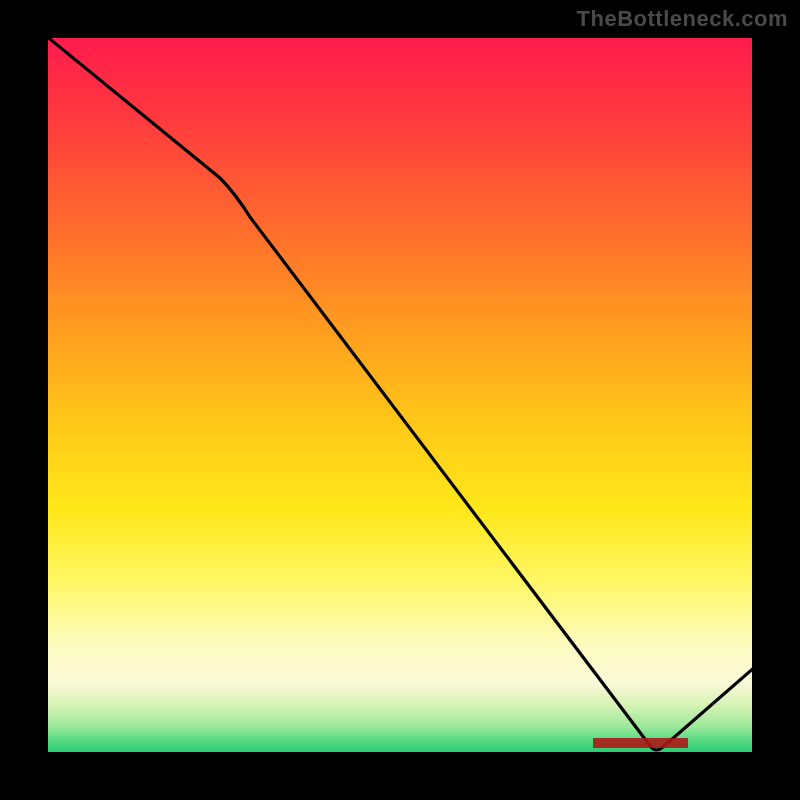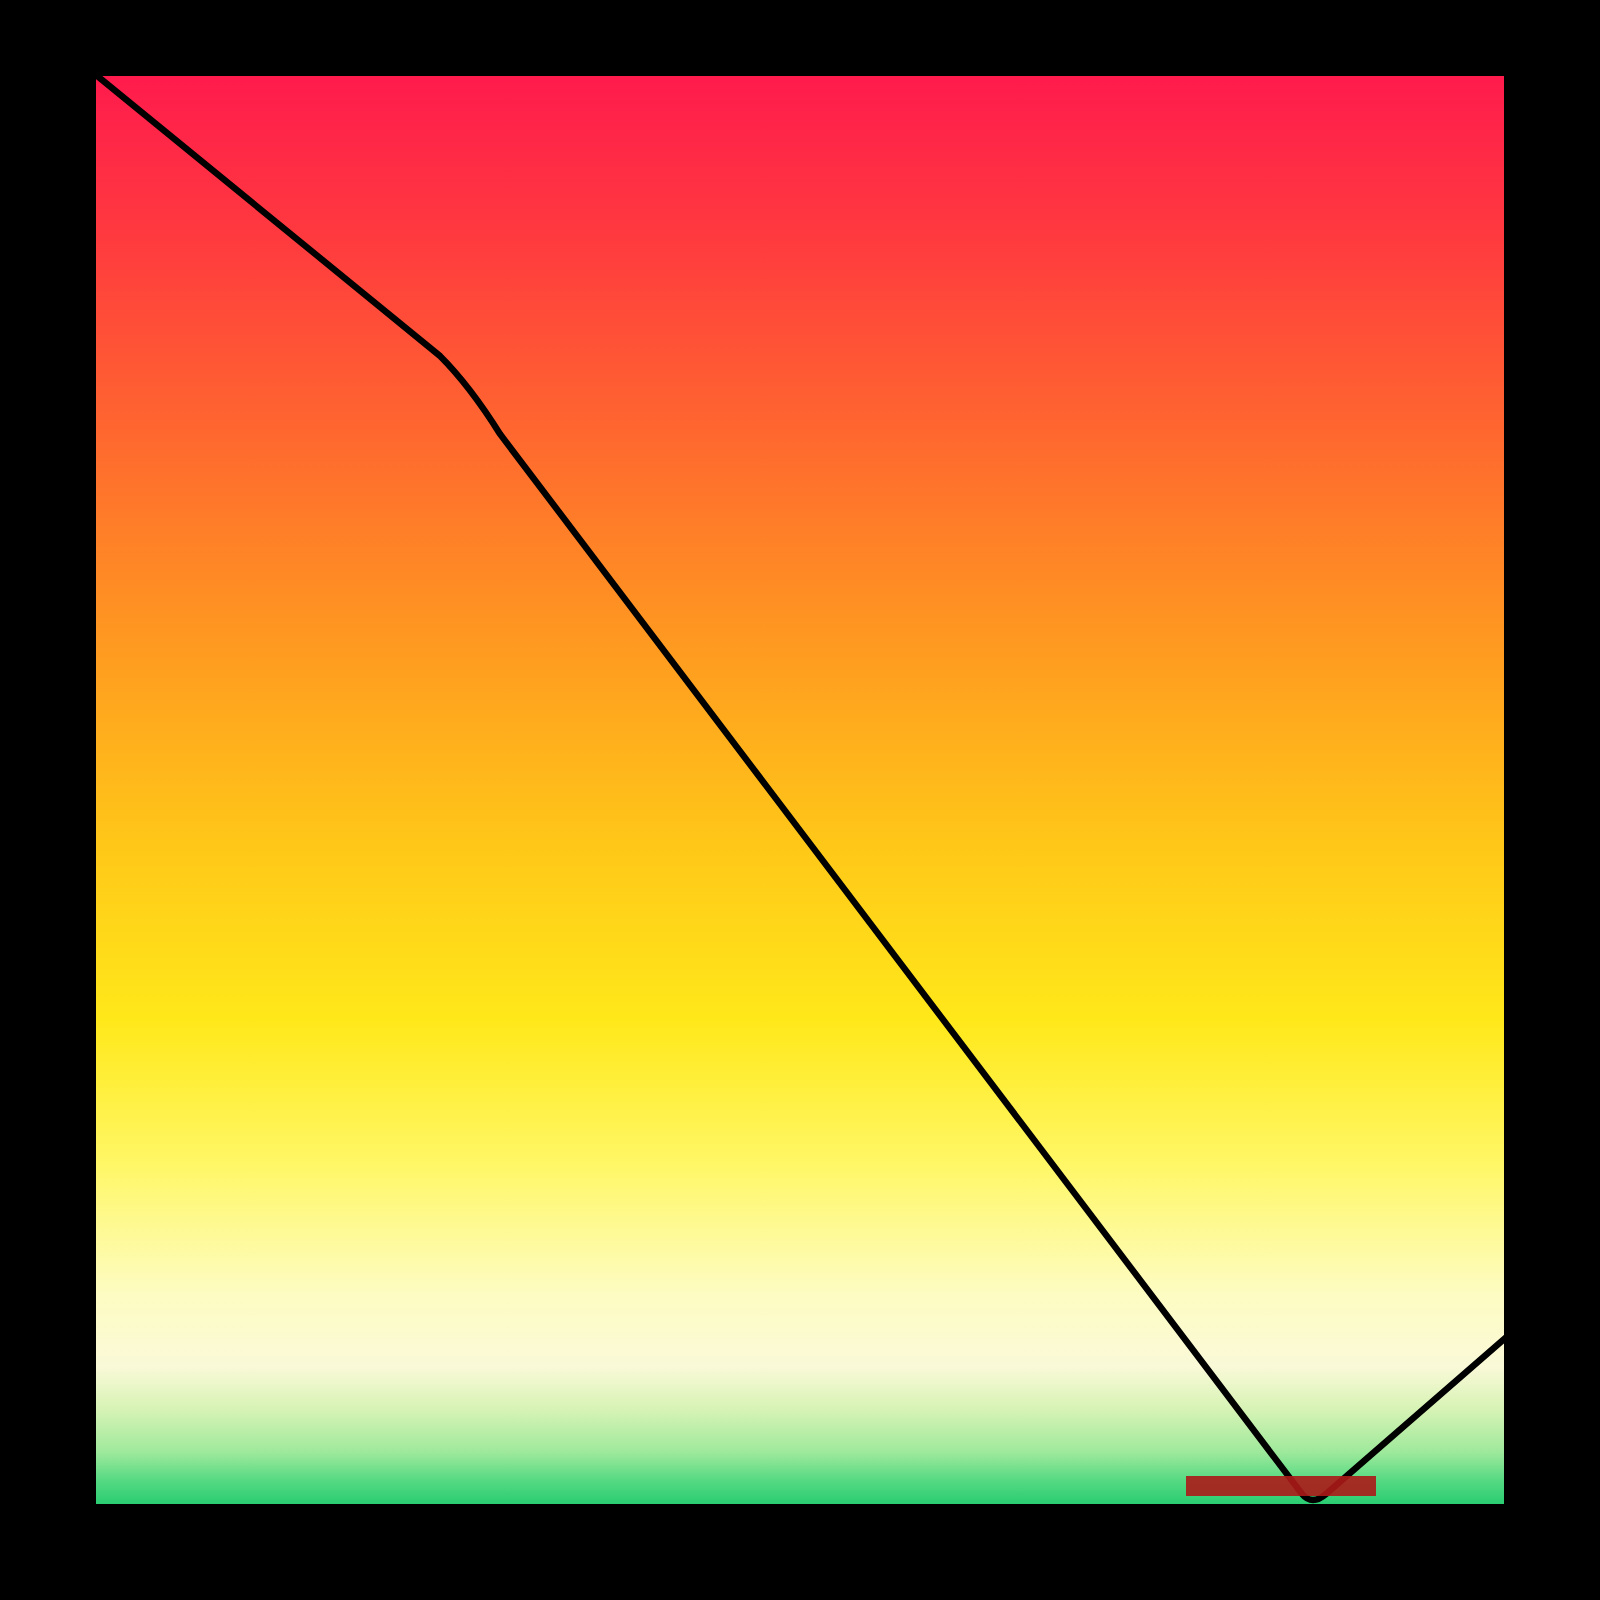--- a/index.html
+++ b/index.html
@@ -75,20 +75,21 @@
     font-weight: bold;
     z-index: 35;
     white-space: nowrap;
     letter-spacing: 0.3px;
   }
 </style>
 </head>
 <body>
 
 <div class="wrap">
+  <div class="watermark">TheBottleneck.com</div>
 
   <div class="plot-frame">
     <div class="gradient"></div>
 
     <svg class="curve" viewBox="0 0 710 720" preserveAspectRatio="none">
       <path d="M 0 0
                L 175 143
                Q 190 158 205 182
                L 606 712
                Q 611 718 618 712

